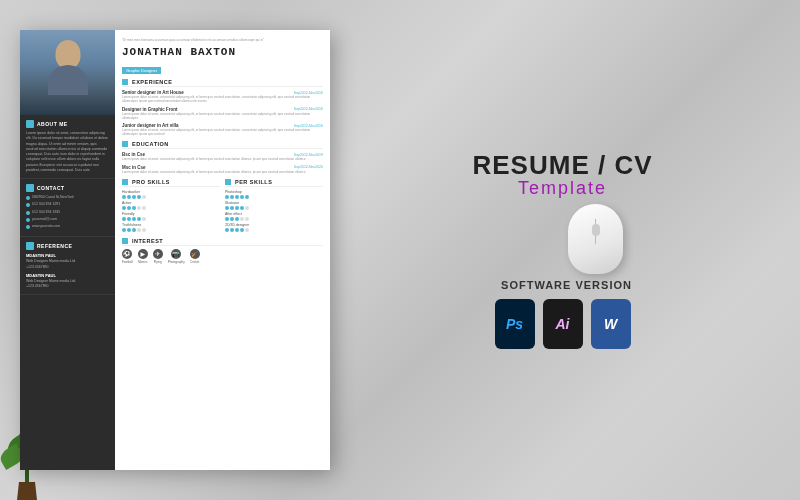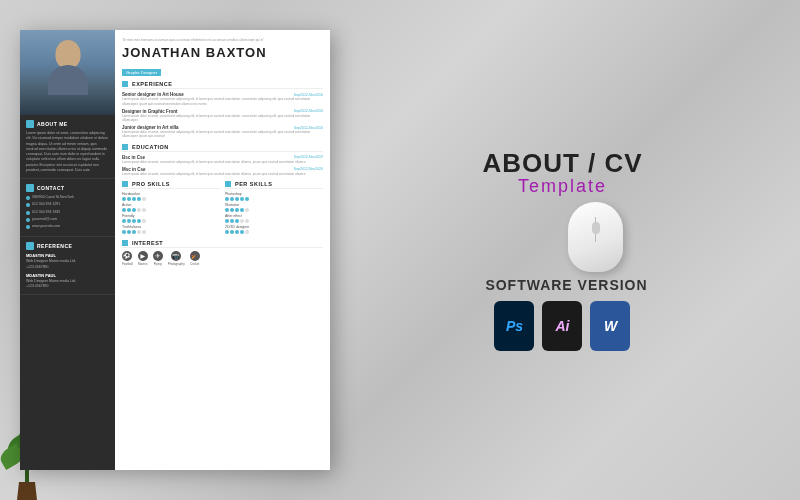--- a/index.html
+++ b/index.html
@@ -150,26 +150,27 @@
     }
 
     .cv-header-quote {
       font-size: 3px;
       color: #999;
       line-height: 1.4;
       margin-bottom: 4px;
     }
 
     .cv-name {
-      font-size: 13px;
+      font-size: 11px;
       font-weight: bold;
       color: #222;
       letter-spacing: 1px;
       text-transform: uppercase;
       line-height: 1.1;
+      font-family: Liberation Mono, monospace;
     }
 
     .cv-title-badge {
       background: #4db8d4;
       color: #fff;
       font-size: 4px;
       padding: 1px 4px;
       display: inline-block;
       margin-bottom: 5px;
     }
@@ -359,21 +360,21 @@
       background: #ccc;
       border-radius: 4px;
     }
 
     
     .software-section {
       text-align: center;
     }
 
     .software-title {
-      font-size: 14px;
+      font-size: 11px;
       font-weight: bold;
       color: #333;
       letter-spacing: 1px;
       text-transform: uppercase;
       margin-bottom: 8px;
       margin-left: 8px;
     }
 
     .software-icons {
       display: flex;
@@ -710,21 +711,21 @@
             <span class="interest-label">Cricket</span>
           </div>
         </div>
       </div>
     </div>
   </div>
 
   <div class="right-panel">
 
     <div class="title-block">
-      <div class="title-resume">ABOUT / CV</div>
+      <div class="title-resume">RESUME / CV</div>
       <div class="title-template">Template</div>
     </div>
 
     <div class="mouse-area">
       <div class="mouse-shape">
         <div class="mouse-line"></div>
         <div class="mouse-scroll"></div>
       </div>
     </div>
 

